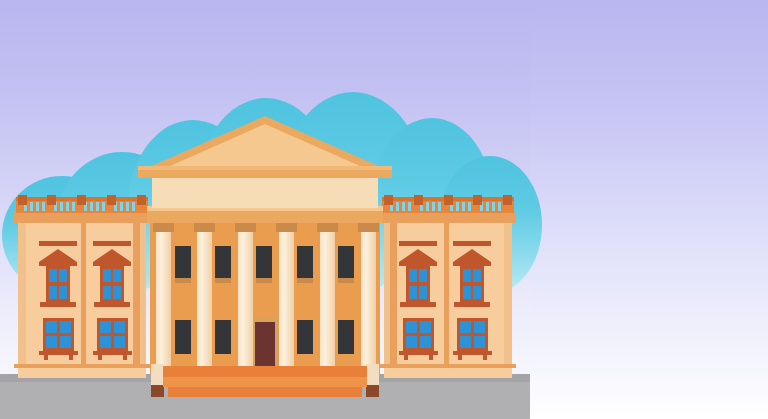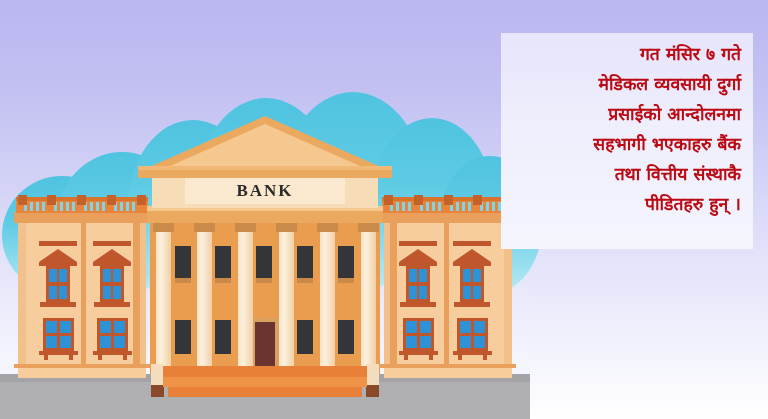--- a/index.html
+++ b/index.html
@@ -310,23 +310,20 @@
     <div class="capital" style="left:276px;top:222px; width:21px; height:10px;"></div>
     <div class="column" style="left:320px;top:228px; width:15px; height:146px;"></div>
     <div class="capital" style="left:317px;top:222px; width:21px; height:10px;"></div>
     <div class="column" style="left:361px;top:228px; width:15px; height:146px;"></div>
     <div class="capital" style="left:358px;top:222px; width:21px; height:10px;"></div>
 
     <div class="entab" style="left:147px;top:210px; width:236px; height:13px;"></div>
     <div class="entab-hi" style="left:147px;top:206px; width:236px; height:5px;"></div>
 
     <div class="frieze" style="left:152px;top:172px; width:226px; height:36px;"></div>
-    <div class="frieze-plaque" style="left:185px;top:176px; width:160px; height:28px;">
-      <div class="bank-text" style="left:0;top:5px;font-size:17px;">BANK</div>
-    </div>
 
     <svg class="pediment" style="left:138px;top:116px;width:254px;height:62px;" viewBox="0 0 254 62">
       <polygon points="127,0 254,56 0,56" fill="#eaa95f"></polygon>
       <polygon points="127,8 240,58 14,58" fill="#f5c88f"></polygon>
       <rect x="0" y="50" width="254" height="12" fill="#eaa95f"></rect>
       <rect x="0" y="50" width="254" height="4" fill="#f2b877"></rect>
     </svg>
 
     <div class="plinth" style="left:18px; top:366px; width:128px; height:12px;"></div>
     <div class="plinth-edge" style="left:14px; top:364px; width:136px; height:4px;"></div>
@@ -338,24 +335,14 @@
     <div class="col-base" style="left:366px;top:364px; width:13px; height:21px;"></div>
     <div class="col-base-dark" style="left:366px;top:385px; width:13px; height:12px;"></div>
 
     <div class="steps">
       <div class="step" style="left:163px;top:366px; width:204px; height:11px;"></div>
       <div class="step2" style="left:163px;top:377px; width:204px; height:10px;"></div>
       <div class="step3" style="left:168px;top:387px; width:194px; height:10px;"></div>
     </div>
   </div>
 
-  <div class="panel">
-    <div class="panel-text">
-      <div>गत मंसिर ७ गते</div>
-      <div>मेडिकल व्यवसायी दुर्गा</div>
-      <div>प्रसाईको आन्दोलनमा</div>
-      <div>सहभागी भएकाहरु बैंक</div>
-      <div>तथा वित्तीय संस्थाकै</div>
-      <div>पीडितहरु हुन् ।</div>
-    </div>
-  </div>
 
 </div>
 
 </body></html>

